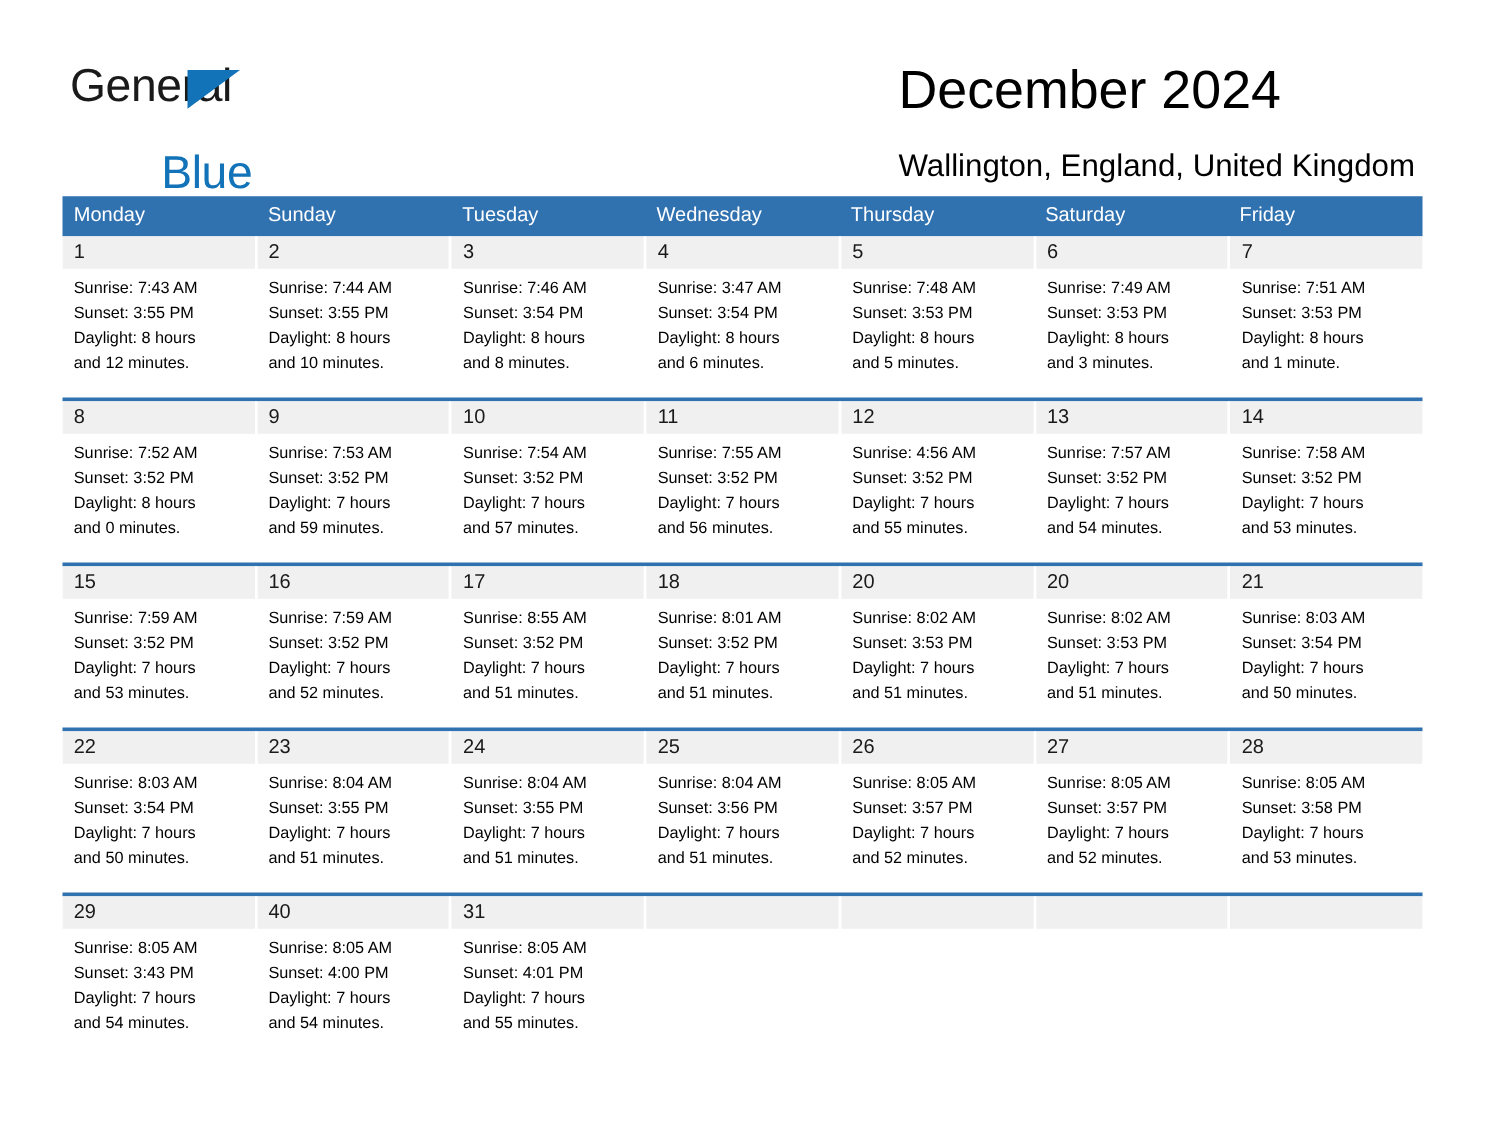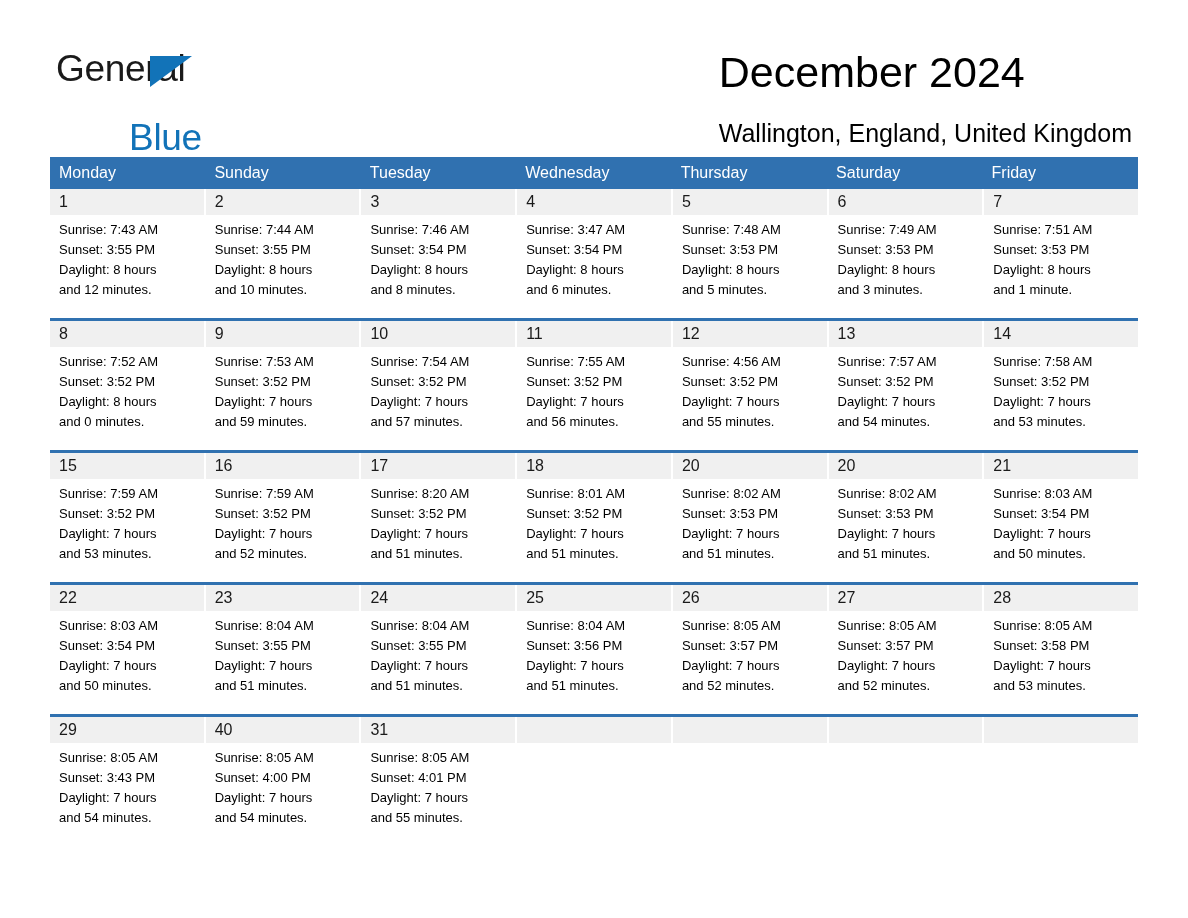--- a/index.html
+++ b/index.html
@@ -329,21 +329,21 @@
           <div class="day-info">
             <div>Sunrise: 7:59 AM</div>
             <div>Sunset: 3:52 PM</div>
             <div>Daylight: 7 hours</div>
             <div>and 52 minutes.</div>
           </div>
         </div>
       <div class="day-cell">
           <div class="day-number-band">17</div>
           <div class="day-info">
-            <div>Sunrise: 8:20 AM</div>
+            <div>Sunrise: 8:55 AM</div>
             <div>Sunset: 3:52 PM</div>
             <div>Daylight: 7 hours</div>
             <div>and 51 minutes.</div>
           </div>
         </div>
       <div class="day-cell">
           <div class="day-number-band">18</div>
           <div class="day-info">
             <div>Sunrise: 8:01 AM</div>
             <div>Sunset: 3:52 PM</div>

